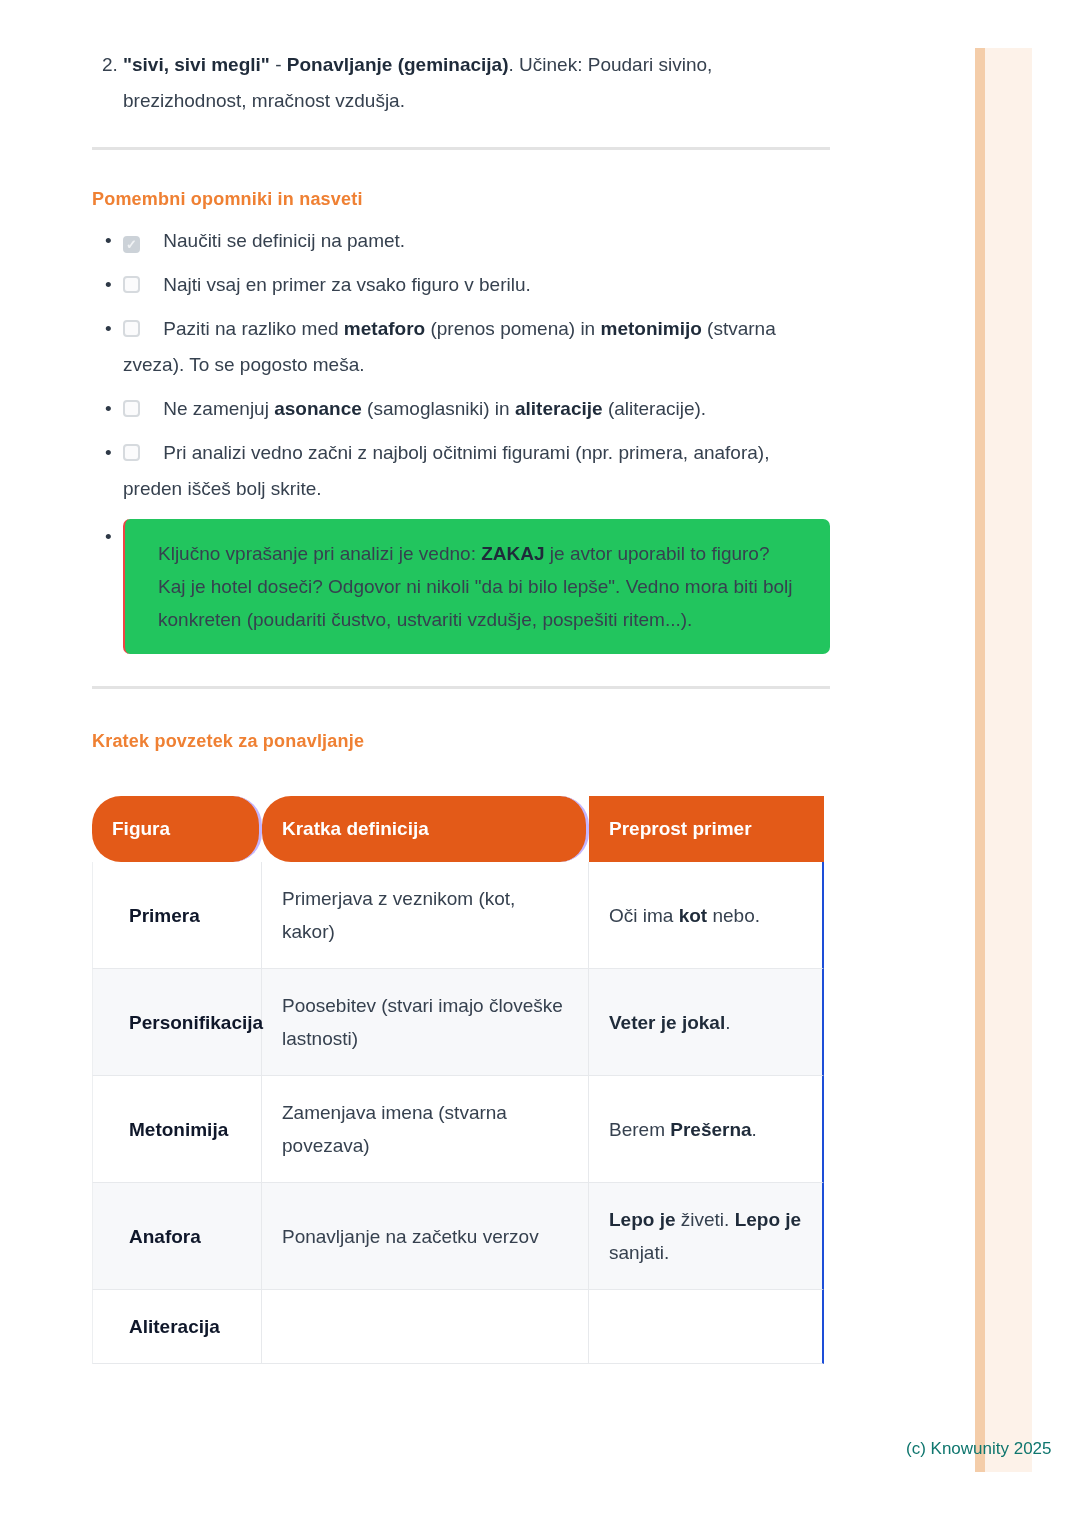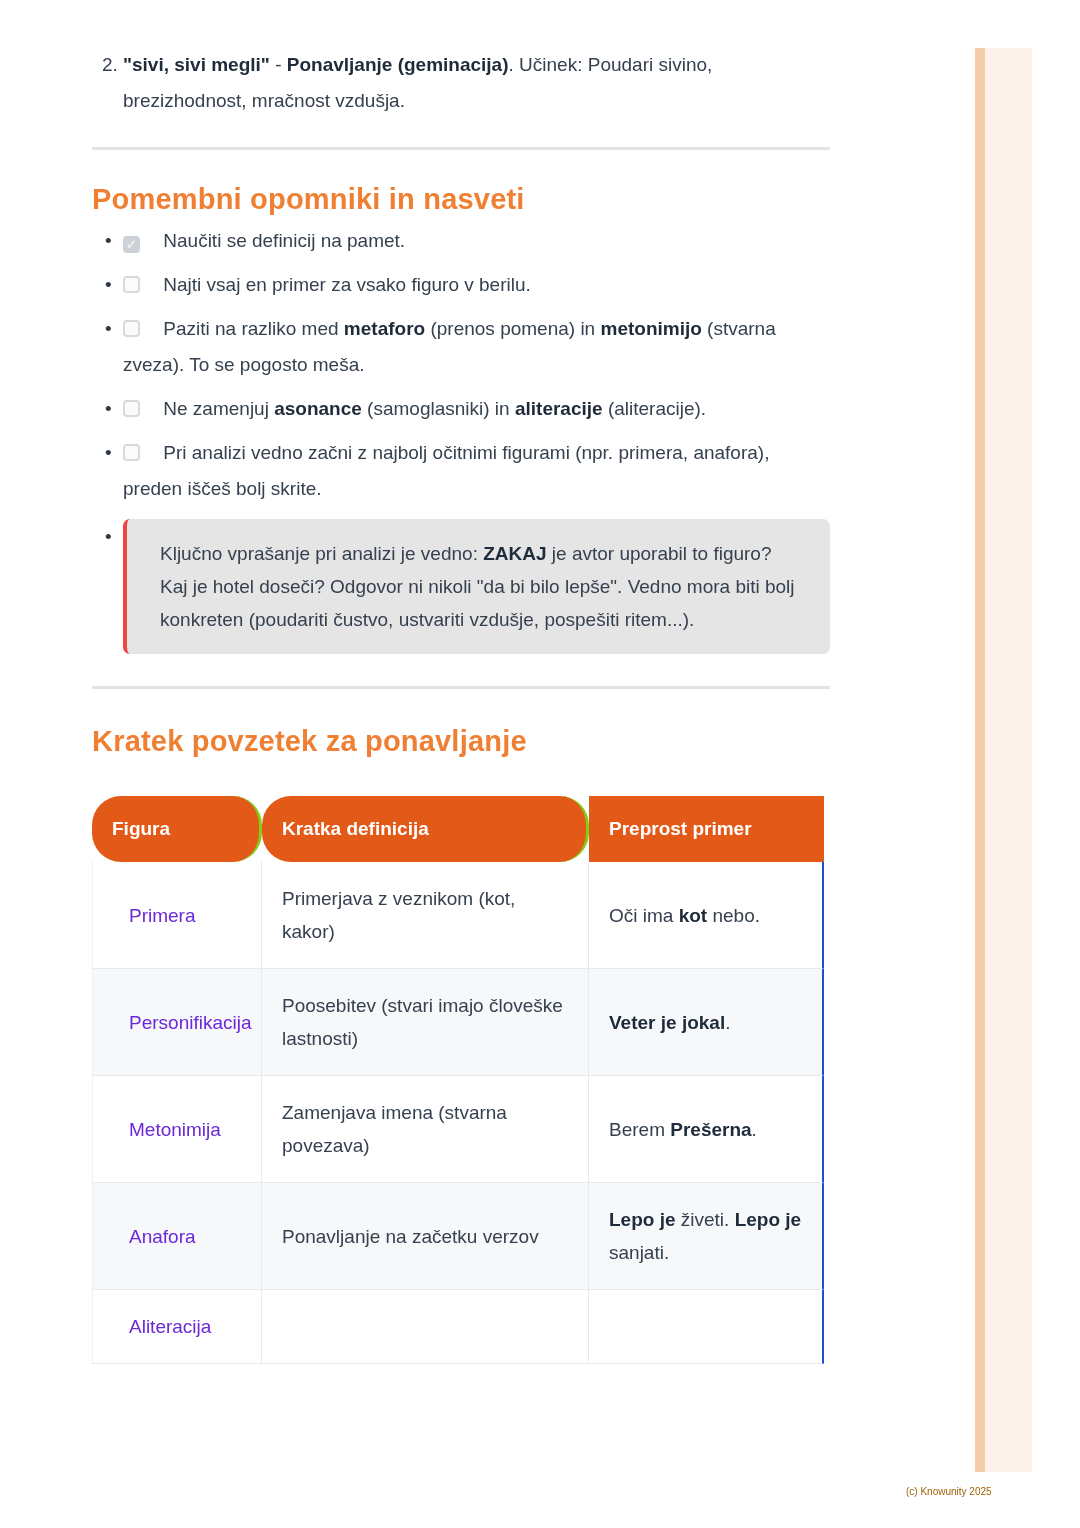--- a/index.html
+++ b/index.html
@@ -39,21 +39,21 @@
 
   .divider {
     border:none;
     border-top:3px solid #e3e3e3;
     margin-top:28px;
   }
   .divider.d2 { margin-top:32px; }
 
   h2 {
     color:#ef8033;
-    font-size:29px;
+    font-size:18px;
     line-height:32px;
     margin-top:33px;
     letter-spacing:0.2px;
   }
   h2.second { margin-top:36px; }
 
   
   ul.reminders { list-style:none; margin-top:8px; }
   ul.reminders > li {
     position:relative;
@@ -81,22 +81,22 @@
     background:#ccd2d8;
     border-color:#ccd2d8;
     color:#f0f2f4;
     font-weight:bold;
   }
 
   
   li.callout-li { margin-top:12px; }
   li.callout-li::before { top:28px; }
   .callout {
-    background:#e5e5e5;
-    border-left:4px solid #ef4444;
+    background:#22c55e;
+    border-left:2px solid #ef4444;
     border-radius:7px;
     padding:18px 28px 18px 33px;
     line-height:33px;
     min-height:135px;
   }
 
   
   .table-wrap {
     margin-top:39px;
     width:732px;
@@ -115,38 +115,38 @@
   col.c3 { width:235px; }
   thead th {
     background:#e35a18;
     color:#ffffff;
     font-weight:bold;
     text-align:left;
     height:66px;
     padding:0 20px;
     vertical-align:middle;
   }
-  thead th:not(:last-child) { border-right:3px solid #84cc16;border-radius:29px; }
+  thead th:not(:last-child) { border-right:3px solid #c4b5fd;border-radius:29px; }
   tbody td {
     padding:20px 20px;
     line-height:33px;
     vertical-align:middle;
     border-bottom:1px solid #e7e9ec;
     background:#ffffff;
   }
   tbody td:not(:last-child) { border-right:1px solid #e7e9ec; }
   tbody td:first-child { border-left:1px solid #edeff1; }
   tbody td:last-child { border-right:2px solid #1d4ed8; }
   tbody tr:nth-child(even) td { background:#f7f8fa; }
-  td.c-figura { font-weight:normal; color:#6d28d9;padding-left:36px; }
+  td.c-figura { font-weight:bold; color:#0f172a;padding-left:36px; }
 
   .footer {
-    position:absolute; left:906px; top:1486px;
-    font-size:10px;
-    color:#a16207;
+    position:absolute; left:906px; top:1439px;
+    font-size:17px;
+    color:#0f766e;
     z-index:3;
     white-space:nowrap;
   }
 </style>
 </head>
 <body>
 
 <div class="side-stripe"></div>
 
 <div class="content">

